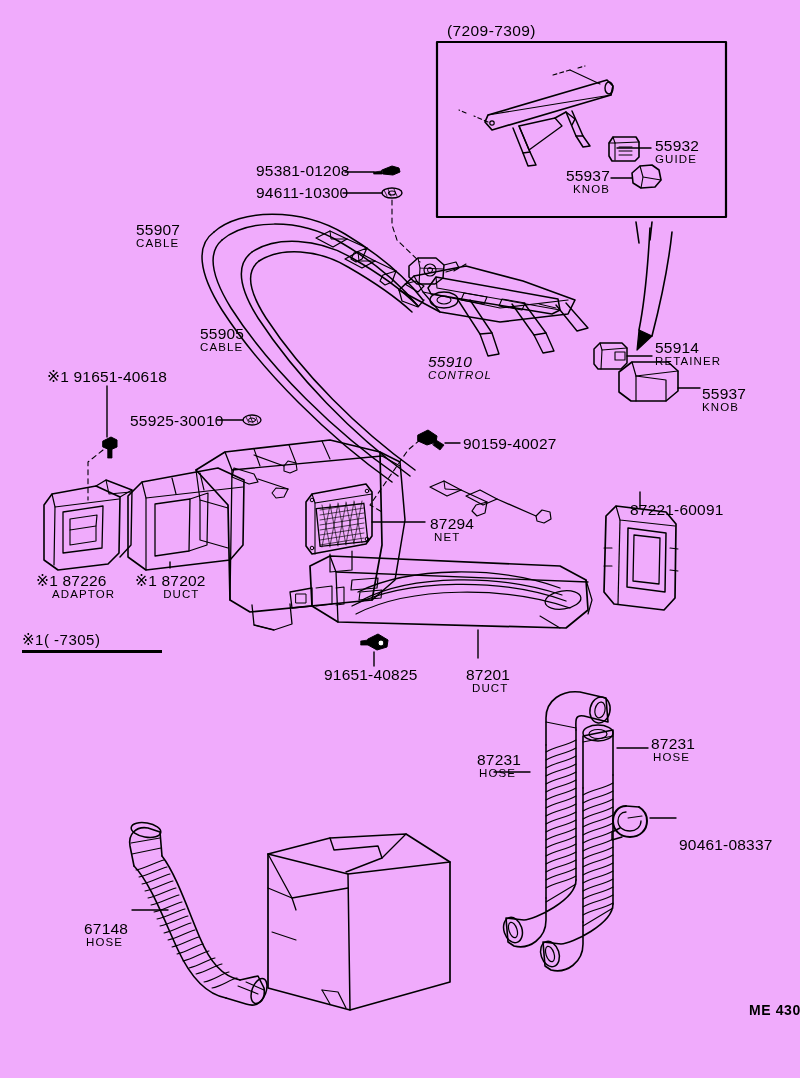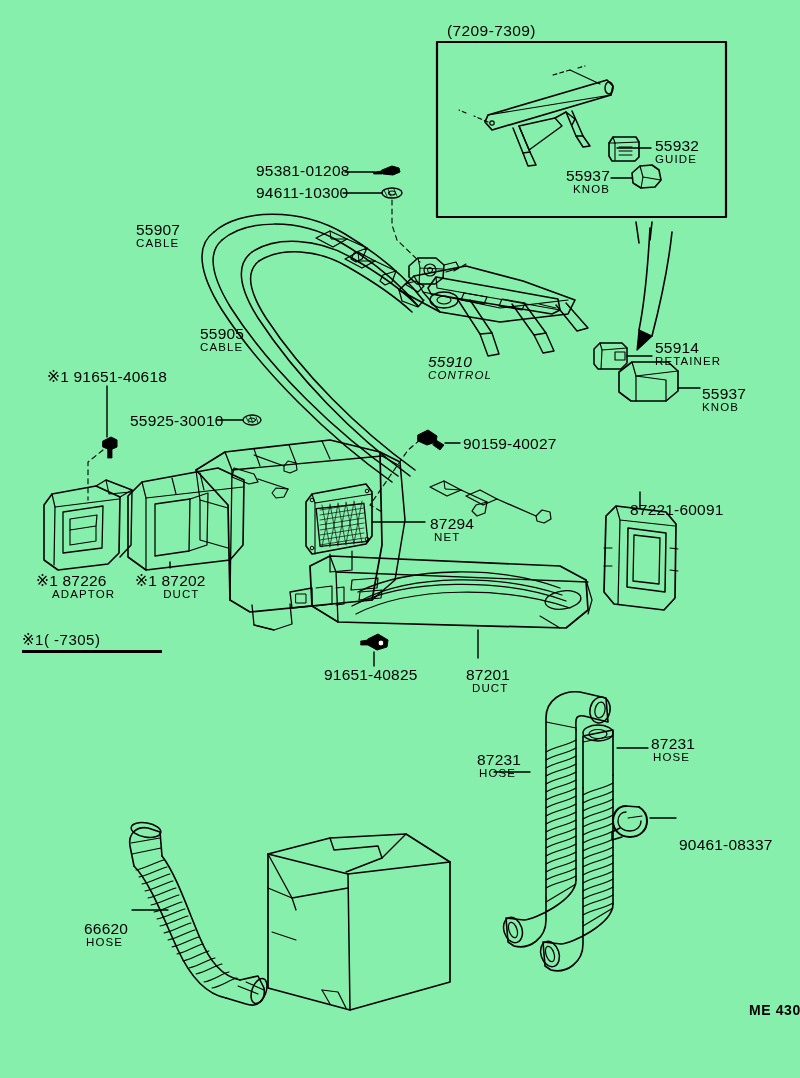--- a/index.html
+++ b/index.html
@@ -6,21 +6,21 @@
   html,body{margin:0;padding:0;background:#ffffff;}
   body{
     font-family:"Liberation Sans","DejaVu Sans",sans-serif;
     color:#000;
     -webkit-font-smoothing:none;
   }
   #sheet{
     position:relative;
     width:800px;
     height:1078px;
-    background:#86efac;
+    background:#f0abfc;
     overflow:hidden;
   }
   svg.art{position:absolute;left:0;top:0;width:800px;height:1078px;}
   .lbl{
     position:absolute;
     font-size:15.5px;
     letter-spacing:0.3px;
     line-height:1.02;
     white-space:nowrap;
     font-weight:400;
@@ -580,21 +580,21 @@
   <div class="lbl" style="left:651px; top:736px;">
     <span class="num">87231</span>
     <span class="sub" style="margin-left:2px;">HOSE</span>
   </div>
 
   <div class="lbl" style="left:679px; top:837px;">
     <span class="num">90461-08337</span>
   </div>
 
   <div class="lbl" style="left:84px; top:921px;">
-    <span class="num">66620</span>
+    <span class="num">67148</span>
     <span class="sub" style="margin-left:2px;">HOSE</span>
   </div>
 
   <div class="note" style="left:22px; top:631px;">
     <span>※1</span><span>(          -7305)</span>
   </div>
   <div class="underline-note" style="left:22px; top:650px; width:140px;"></div>
 
   <div class="figcode" style="left:707px; top:1002px;">ME 4301-A</div>
 

